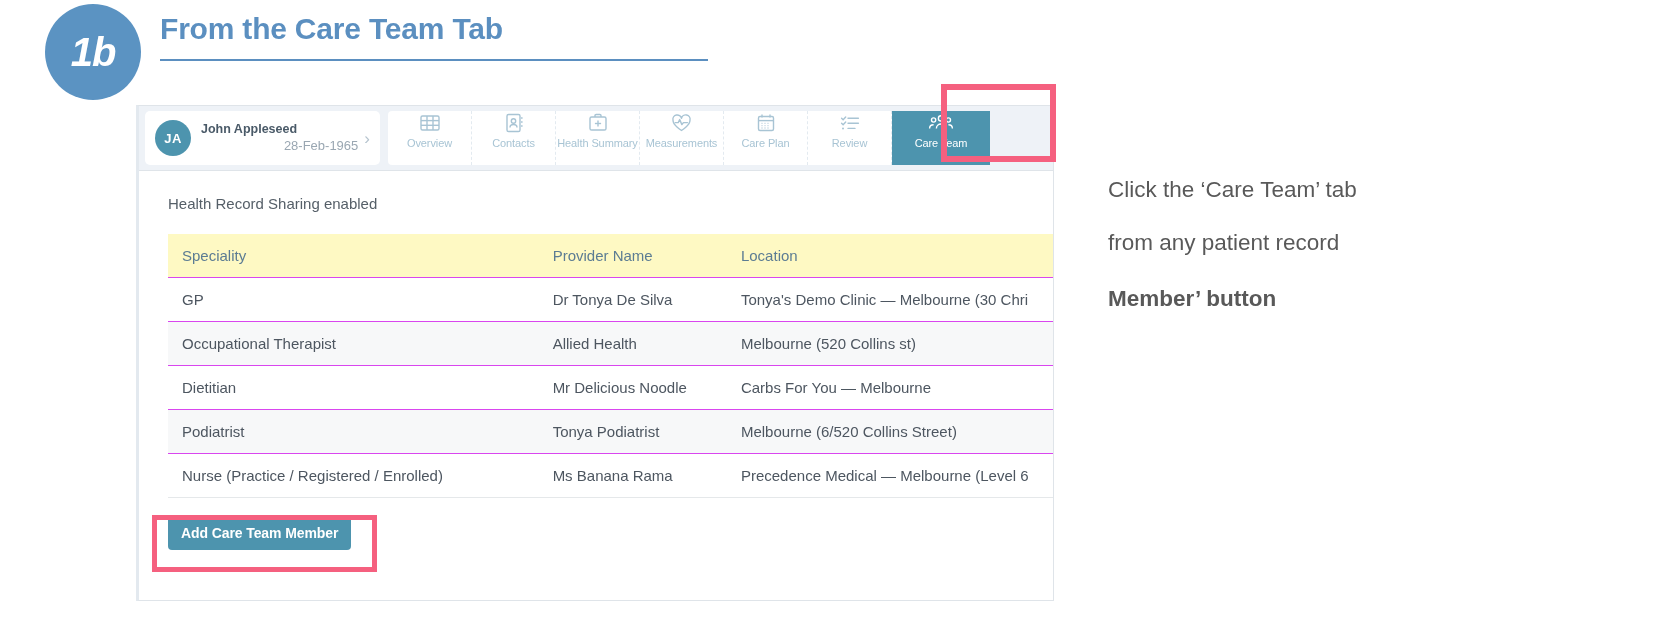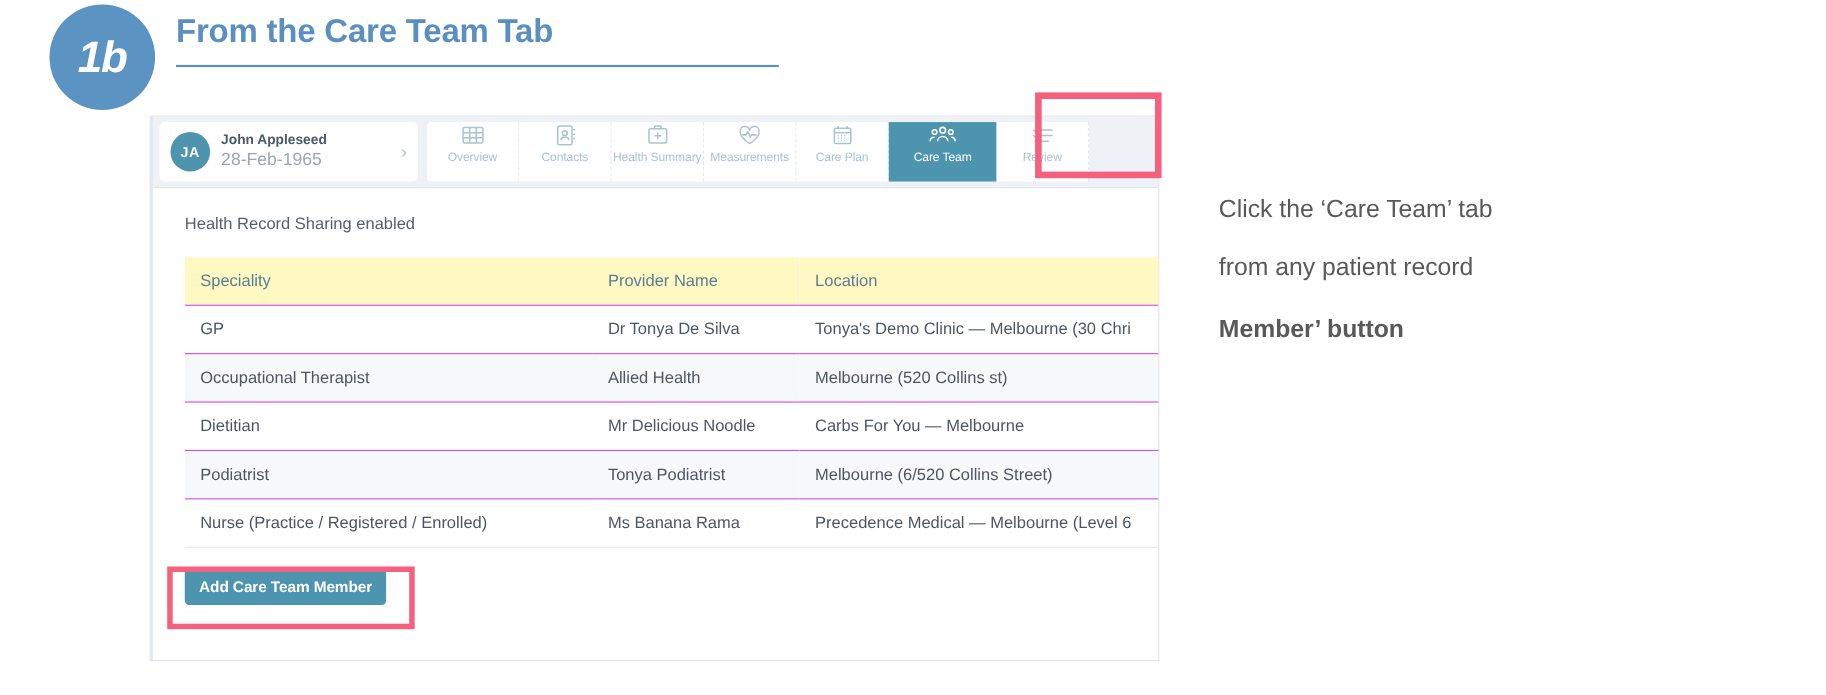--- a/index.html
+++ b/index.html
@@ -112,24 +112,25 @@
     min-width: 0;
   }
   .patient-name {
     font-size: 12.5px;
     font-weight: bold;
     color: #4a5a68;
     line-height: 1.3;
     white-space: nowrap;
   }
   .patient-dob {
-    font-size: 16px;
+    font-size: 13px;
     color: #9aa7b2;
     line-height: 1.35;
     white-space: nowrap;
+    text-align: right;
   }
   .patient-chevron {
     color: #b6c4cf;
     font-size: 17px;
     padding-left: 6px;
     flex: 0 0 auto;
     line-height: 1;
   }
 
   .tabs {
@@ -362,46 +363,46 @@
               <line x1="12.6" y1="13.7" x2="13.4" y2="13.7"></line>
               <line x1="6.6" y1="16" x2="7.4" y2="16"></line>
               <line x1="9.6" y1="16" x2="10.4" y2="16"></line>
               <line x1="12.6" y1="16" x2="13.4" y2="16"></line>
             </g>
           </svg>
         </span>
         <span class="tab-label">Care Plan</span>
       </div>
 
+      <div class="tab">
+        <span class="tab-icon">
+          <svg width="22" height="22" viewBox="0 0 22 22" fill="none" stroke="#a8c4d4" stroke-width="1.4" stroke-linecap="round">
+            <path d="M2.6 6.2l1.5 1.5 2.6-2.8"></path>
+            <path d="M2.6 11.2l1.5 1.5 2.6-2.8"></path>
+            <circle cx="4" cy="16.4" r="1" fill="#a8c4d4" stroke="none"></circle>
+            <line x1="9" y1="6.2" x2="19.4" y2="6.2"></line>
+            <line x1="9" y1="11.2" x2="19.4" y2="11.2"></line>
+            <line x1="9" y1="16.4" x2="16" y2="16.4"></line>
+          </svg>
+        </span>
+        <span class="tab-label">Review</span>
+      </div>
+
       <div class="tab active">
         <span class="tab-icon">
           <svg width="26" height="22" viewBox="0 0 26 22" fill="none" stroke="#ffffff" stroke-width="1.4">
             <circle cx="13" cy="6.4" r="2.6"></circle>
             <circle cx="5.6" cy="8" r="2.1"></circle>
             <circle cx="20.4" cy="8" r="2.1"></circle>
             <path d="M8.4 16.4c0-2.6 2.1-4.4 4.6-4.4s4.6 1.8 4.6 4.4"></path>
             <path d="M1.6 16.4c0-2.2 1.7-3.6 4-3.6"></path>
             <path d="M24.4 16.4c0-2.2-1.7-3.6-4-3.6"></path>
           </svg>
         </span>
         <span class="tab-label">Care Team</span>
-      </div>
-
-      <div class="tab">
-        <span class="tab-icon">
-          <svg width="22" height="22" viewBox="0 0 22 22" fill="none" stroke="#a8c4d4" stroke-width="1.4" stroke-linecap="round">
-            <path d="M2.6 6.2l1.5 1.5 2.6-2.8"></path>
-            <path d="M2.6 11.2l1.5 1.5 2.6-2.8"></path>
-            <circle cx="4" cy="16.4" r="1" fill="#a8c4d4" stroke="none"></circle>
-            <line x1="9" y1="6.2" x2="19.4" y2="6.2"></line>
-            <line x1="9" y1="11.2" x2="19.4" y2="11.2"></line>
-            <line x1="9" y1="16.4" x2="16" y2="16.4"></line>
-          </svg>
-        </span>
-        <span class="tab-label">Review</span>
       </div>
 
     </div>
   </div>
 
   <div class="card-body">
 
     <div class="sharing-note">Health Record Sharing enabled</div>
 
     <table class="care-team">

